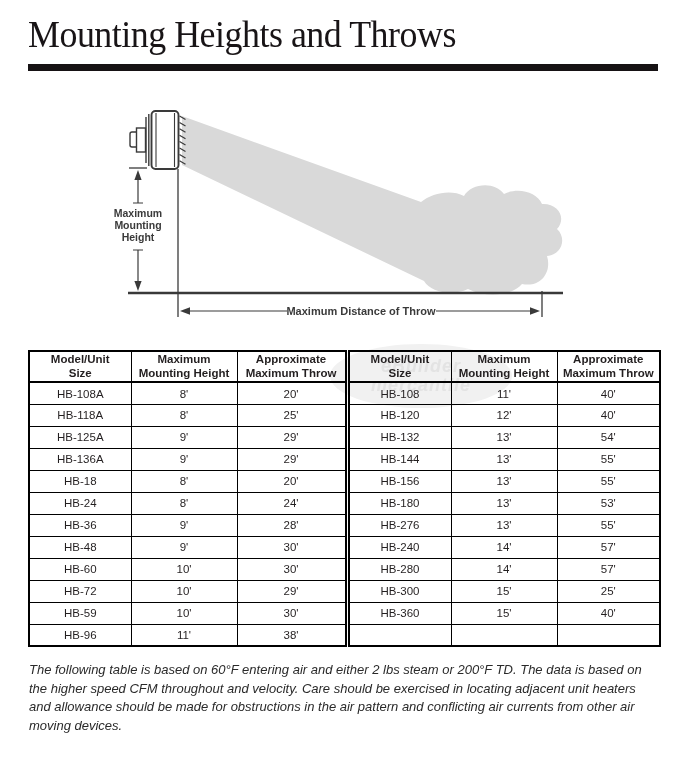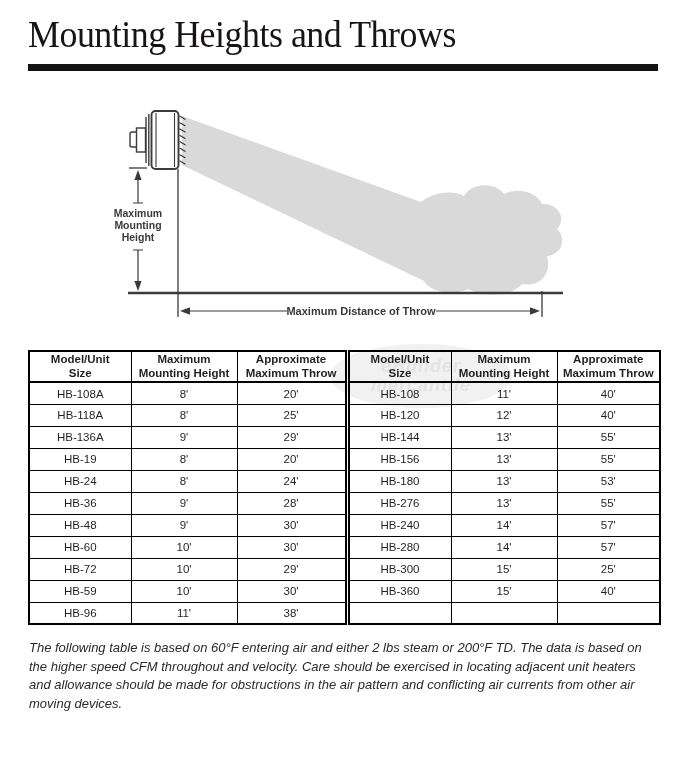--- a/index.html
+++ b/index.html
@@ -178,29 +178,37 @@
           </tr>
           <tr>
             <td>HB-118A</td>
             <td>8'</td>
             <td class="divider">25'</td>
             <td>HB-120</td>
             <td>12'</td>
             <td>40'</td>
           </tr>
           <tr>
+            <td>HB-125A</td>
+            <td>9'</td>
+            <td class="divider">29'</td>
+            <td>HB-132</td>
+            <td>13'</td>
+            <td>54'</td>
+          </tr>
+          <tr>
             <td>HB-136A</td>
             <td>9'</td>
             <td class="divider">29'</td>
             <td>HB-144</td>
             <td>13'</td>
             <td>55'</td>
           </tr>
           <tr>
-            <td>HB-19</td>
+            <td>HB-18</td>
             <td>8'</td>
             <td class="divider">20'</td>
             <td>HB-156</td>
             <td>13'</td>
             <td>55'</td>
           </tr>
           <tr>
             <td>HB-24</td>
             <td>8'</td>
             <td class="divider">24'</td>

